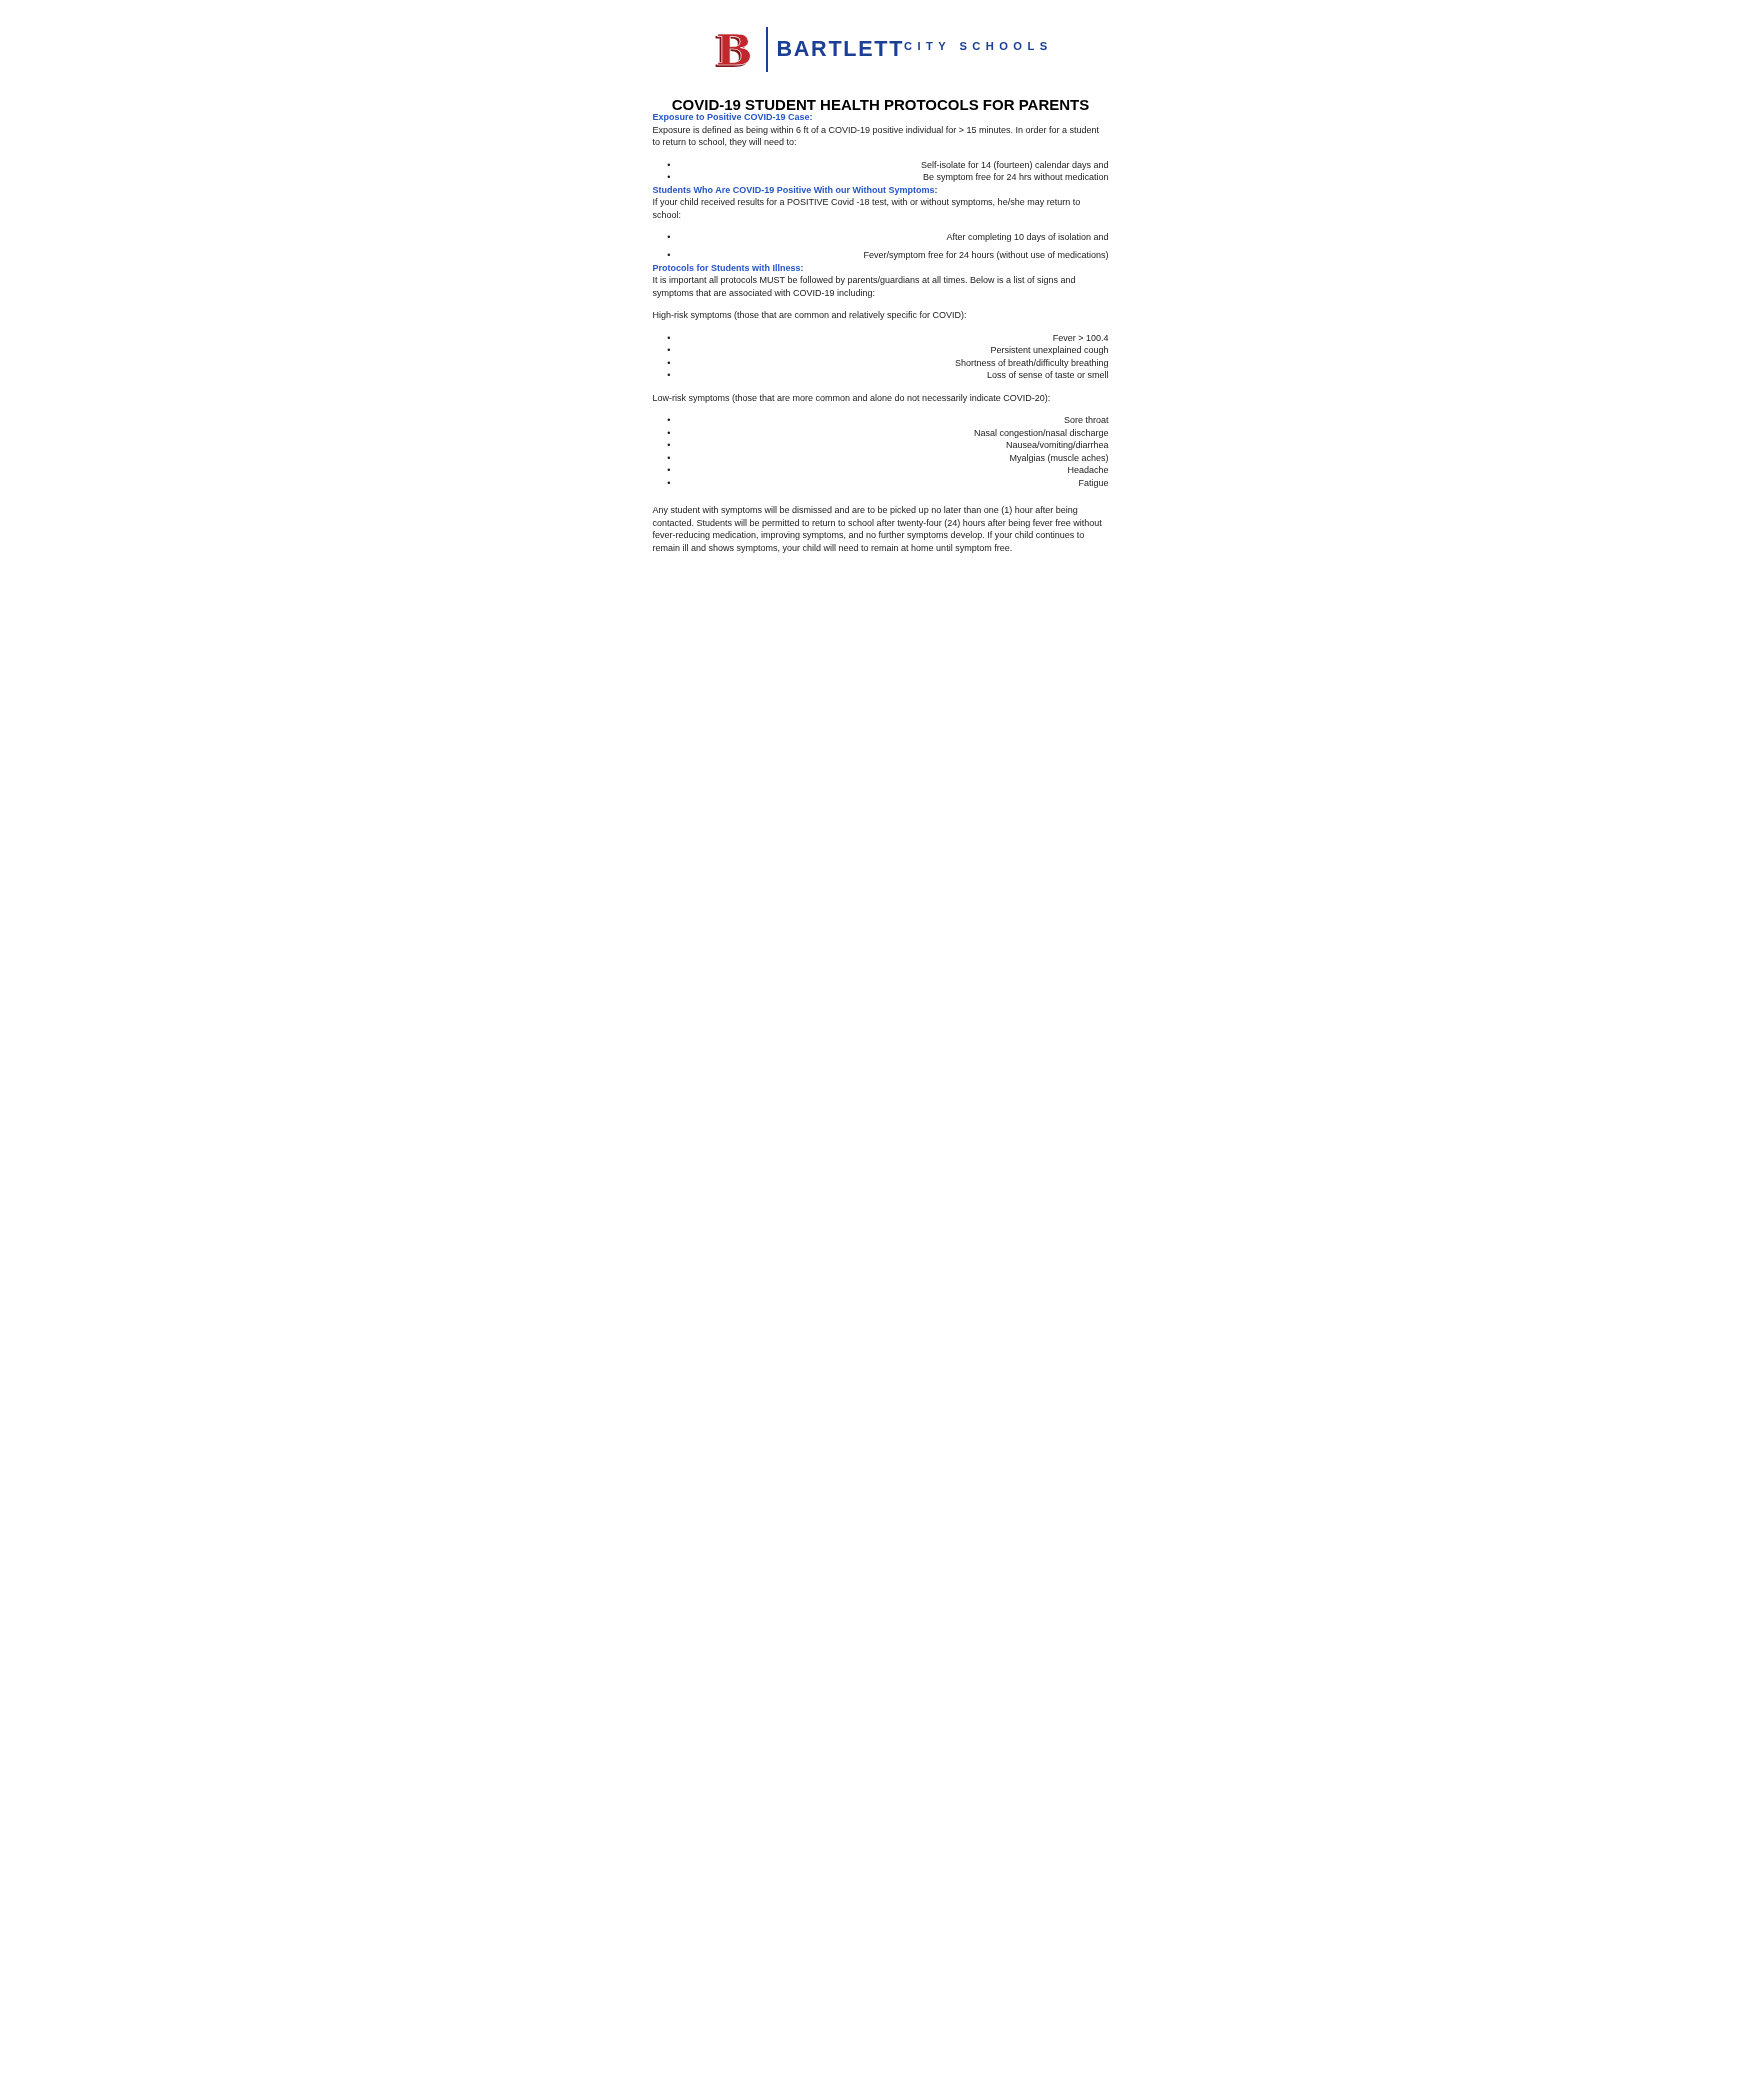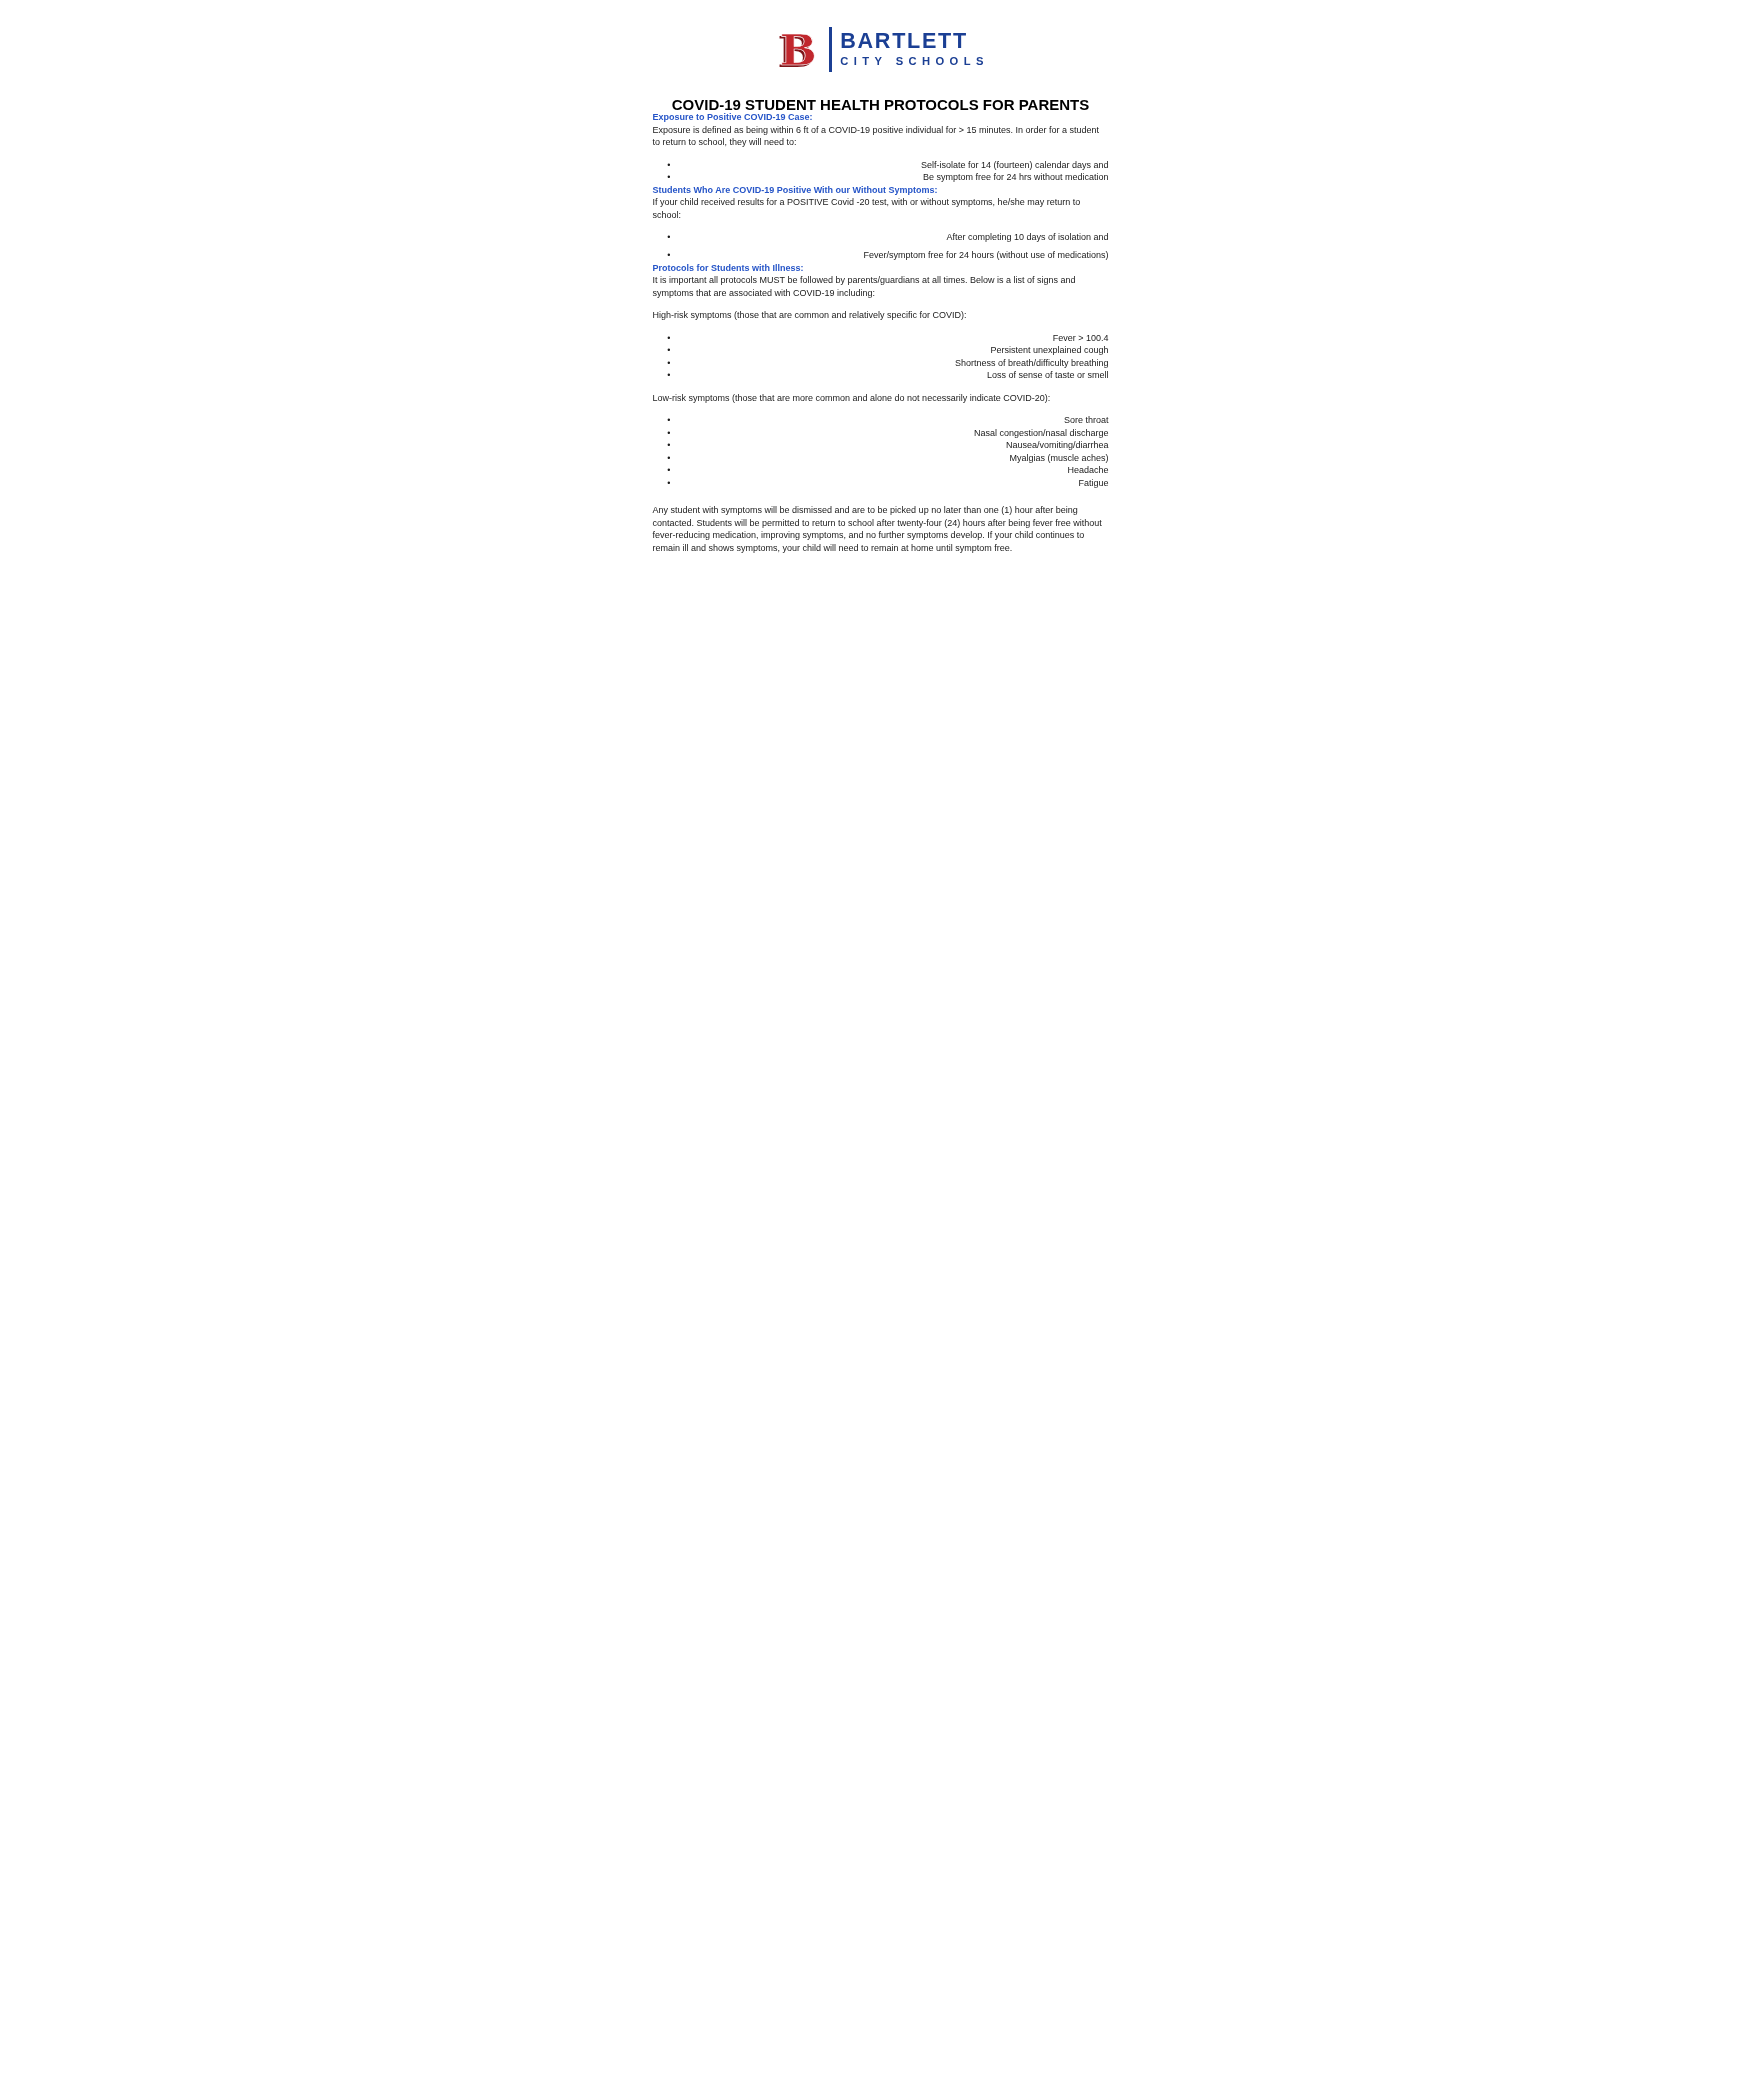--- a/index.html
+++ b/index.html
@@ -34,21 +34,21 @@
     flex: 0 0 auto;
   }
   .logo-divider {
     width: 2.5px;
     height: 45px;
     background: #1b3f94;
     flex: 0 0 auto;
   }
   .logo-text {
     display: flex;
-    flex-direction: column;
+    flex-direction: row;
     justify-content: center;
   }
   .logo-name {
     font-weight: bold;
     font-size: 21.6px;
     line-height: 22.4px;
     letter-spacing: 1.7px;
     color: #1b3f94;
   }
   .logo-sub {
@@ -127,21 +127,21 @@
     <div class="section-heading">Exposure to Positive COVID-19 Case:</div>
     <p class="para">Exposure is defined as being within 6 ft of a COVID-19 positive individual for &gt; 15 minutes. In order for a student to return to school, they will need to:</p>
     <ul class="bullets">
       <li>Self-isolate for 14 (fourteen) calendar days and</li>
       <li>Be symptom free for 24 hrs without medication</li>
     </ul>
   </div>
 
   <div>
     <div class="section-heading">Students Who Are COVID-19 Positive With our Without Symptoms:</div>
-    <p class="para">If your child received results for a POSITIVE Covid -20 test, with or without symptoms, he/she may return to school:</p>
+    <p class="para">If your child received results for a POSITIVE Covid -18 test, with or without symptoms, he/she may return to school:</p>
     <ul class="bullets spaced">
       <li>After completing 10 days of isolation and</li>
       <li>Fever/symptom free for 24 hours (without use of medications)</li>
     </ul>
   </div>
 
   <div>
     <div class="section-heading">Protocols for Students with Illness:</div>
     <p class="para">It is important all protocols MUST be followed by parents/guardians at all times. Below is a list of signs and symptoms that are associated with COVID-19 including:</p>
 

